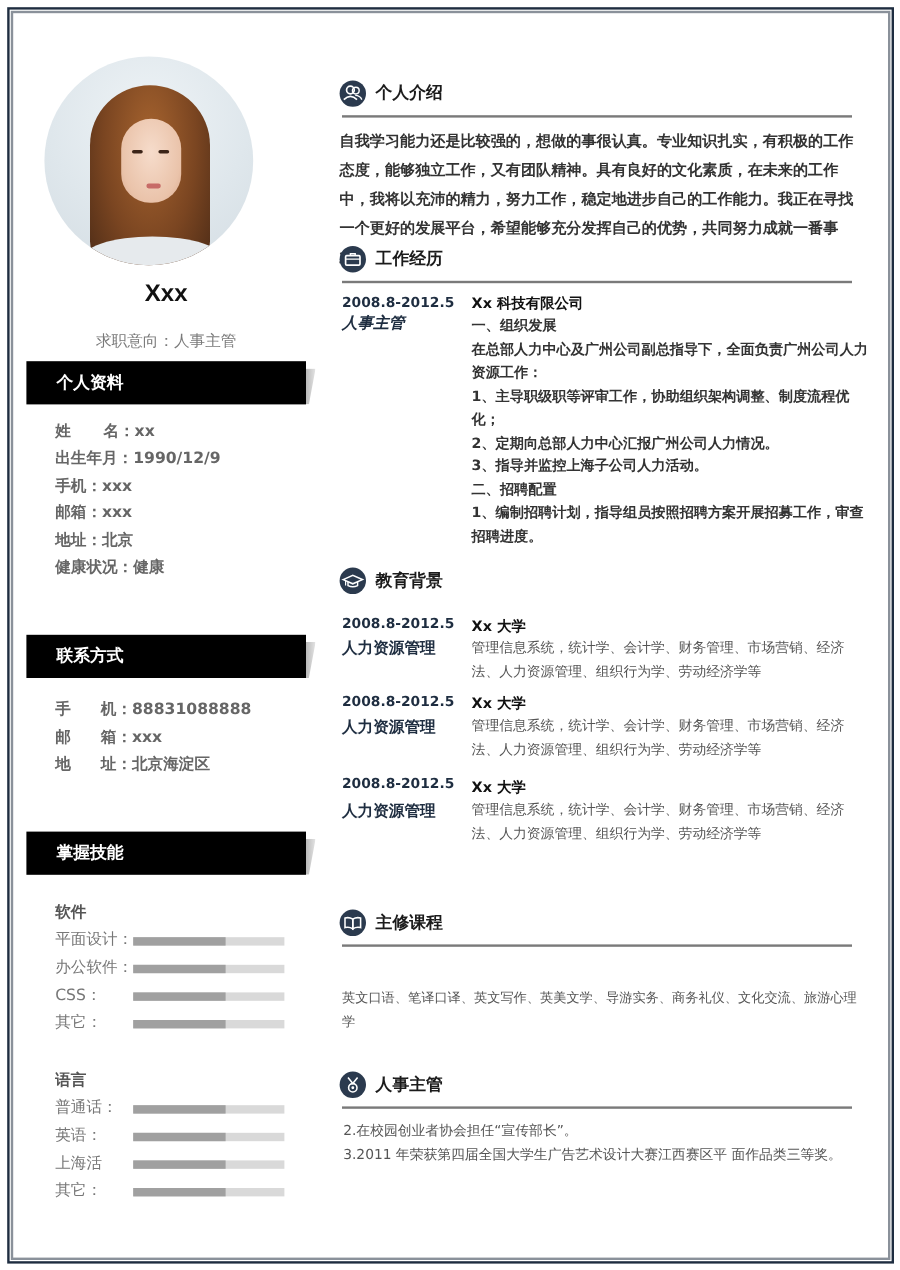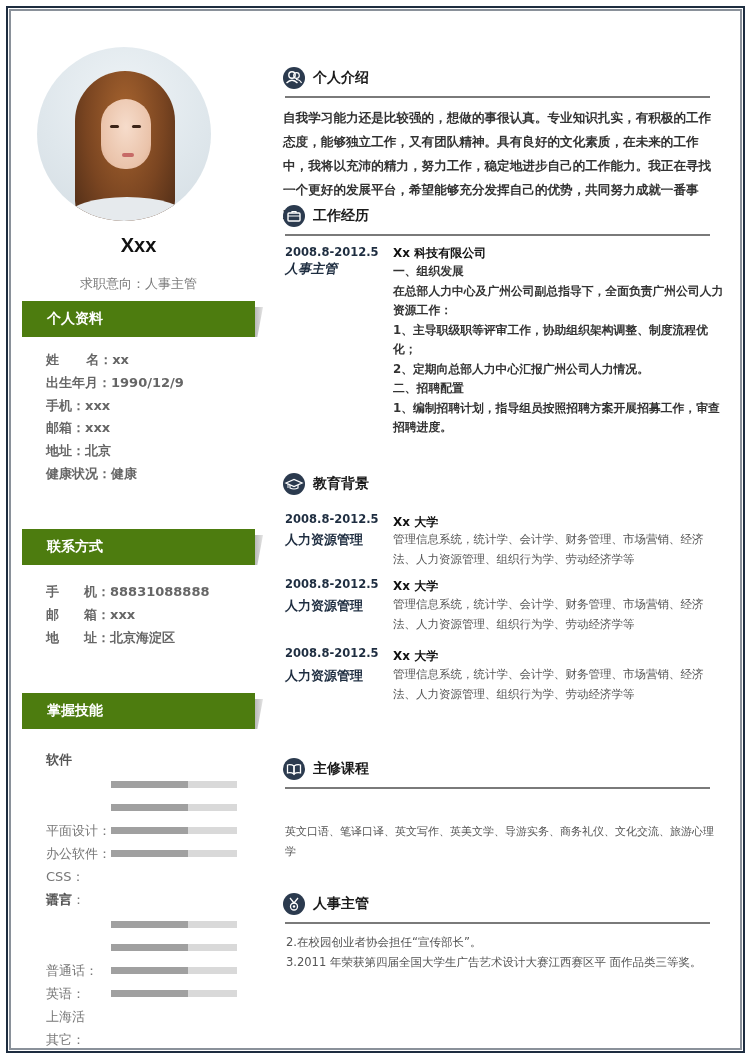--- a/index.html
+++ b/index.html
@@ -18,35 +18,35 @@
                   background: radial-gradient(ellipse at 50% 40%, #f6dccb 0%, #eac3aa 70%, #d9a98d 100%); }
   .avatar .eye1, .avatar .eye2 { position: absolute; top: 78px; width: 9px; height: 3px; border-radius: 2px; background: #3b2418; }
   .avatar .eye1 { left: 73px; } .avatar .eye2 { left: 95px; }
   .avatar .lips { position: absolute; left: 85px; top: 106px; width: 12px; height: 4px; border-radius: 3px; background: #c76b67; }
   .avatar .coat { position: absolute; left: 30px; top: 150px; width: 120px; height: 40px; border-radius: 50% 50% 0 0; background: #e6eaed; }
 
   .name { position: absolute; left: 22px; top: 234px; width: 233px; text-align: center; font-family: "Liberation Sans", sans-serif;
           font-weight: bold; font-size: 20px; color: #111; }
   .intent { position: absolute; left: 22px; top: 275px; width: 233px; text-align: center; font-size: 13px; color: #7a7a7a; }
 
-  .side-bar { position: absolute; left: 22px; width: 233px; height: 36px; background: #4d7c0f; }
+  .side-bar { position: absolute; left: 22px; width: 233px; height: 36px; background: #000000; }
   .side-bar .title { position: absolute; left: 25px; top: 9px; font-size: 14px; font-weight: bold; color: #ffffff; }
   .side-bar .fold { position: absolute; right: -8px; top: 6px; width: 8px; height: 30px;
                     background: linear-gradient(90deg, #b9b9b9, #e4e4e4); clip-path: polygon(0 0, 100% 0, 30% 100%, 0 100%); }
 
   .info-list { position: absolute; left: 46px; font-size: 13px; color: #666; font-weight: bold; }
   .info-list .row { height: 22.8px; line-height: 22.8px; white-space: nowrap; }
 
   .contact-list { position: absolute; left: 46px; top: 580px; font-size: 13px; color: #666; font-weight: bold; }
   .contact-list .row { height: 23px; line-height: 23px; white-space: nowrap; }
   .contact-list .c1 { display: inline-block; width: 38px; }
 
   .skill-group-title { position: absolute; left: 46px; font-size: 13px; font-weight: bold; color: #555; }
   .skill-row { position: absolute; left: 46px; width: 200px; height: 20px; }
-  .skill-row .lbl { position: absolute; left: 0; top: 0; font-size: 13px; color: #777; white-space: nowrap; margin-top: 48px; }
+  .skill-row .lbl { position: absolute; left: 0; top: 0; font-size: 13px; color: #777; white-space: nowrap; }
   .skill-row .track { position: absolute; left: 65px; top: 7px; width: 126px; height: 7px; background: #d9d9d9; }
   .skill-row .fill { position: absolute; left: 0; top: 0; height: 7px; background: #a0a0a0; }
 
   
   .sec-head { position: absolute; left: 283px; width: 427px; height: 28px; }
   .sec-head .icon { position: absolute; left: 0; top: 0; width: 22px; height: 22px; border-radius: 50%; background: #2b3a4e; }
   .sec-head .icon svg { position: absolute; left: 0; top: 0; }
   .sec-head .title { position: absolute; left: 30px; top: 2px; font-size: 14px; font-weight: bold; color: #1b1b1b; }
   .sec-head .rule { position: absolute; left: 2px; top: 29px; width: 425px; height: 2px; background: #7a7a7a; }
 
@@ -185,20 +185,21 @@
   <span class="rule"></span>
 </div>
 <div class="job-date" style="top:245px;">2008.8-2012.5</div>
 <div class="job-role" style="top:260px;font-style:italic;">人事主管</div>
 <div class="job-company" style="top:245px;">Xx 科技有限公司</div>
 <div class="job-lines" style="top:262px;">
   <div>一、组织发展</div>
   <div>在总部人力中心及广州公司副总指导下，全面负责广州公司人力资源工作：</div>
   <div>1、主导职级职等评审工作，协助组织架构调整、制度流程优化；</div>
   <div>2、定期向总部人力中心汇报广州公司人力情况。</div>
+  <div>3、指导并监控上海子公司人力活动。</div>
   <div>二、招聘配置</div>
   <div>1、编制招聘计划，指导组员按照招聘方案开展招募工作，审查招聘进度。</div>
 </div>
 
 <div class="sec-head" style="top:473px;">
   <span class="icon">
     <svg width="22" height="22" viewBox="0 0 22 22">
         <path d="M3 10 L11 6.5 L19 10 L11 13.5 Z" fill="none" stroke="#fff" stroke-width="1.3"></path>
         <path d="M7 12 V15 Q11 17 15 15 V12" fill="none" stroke="#fff" stroke-width="1.2"></path>
         <path d="M5 11 V15" stroke="#fff" stroke-width="1"></path>

